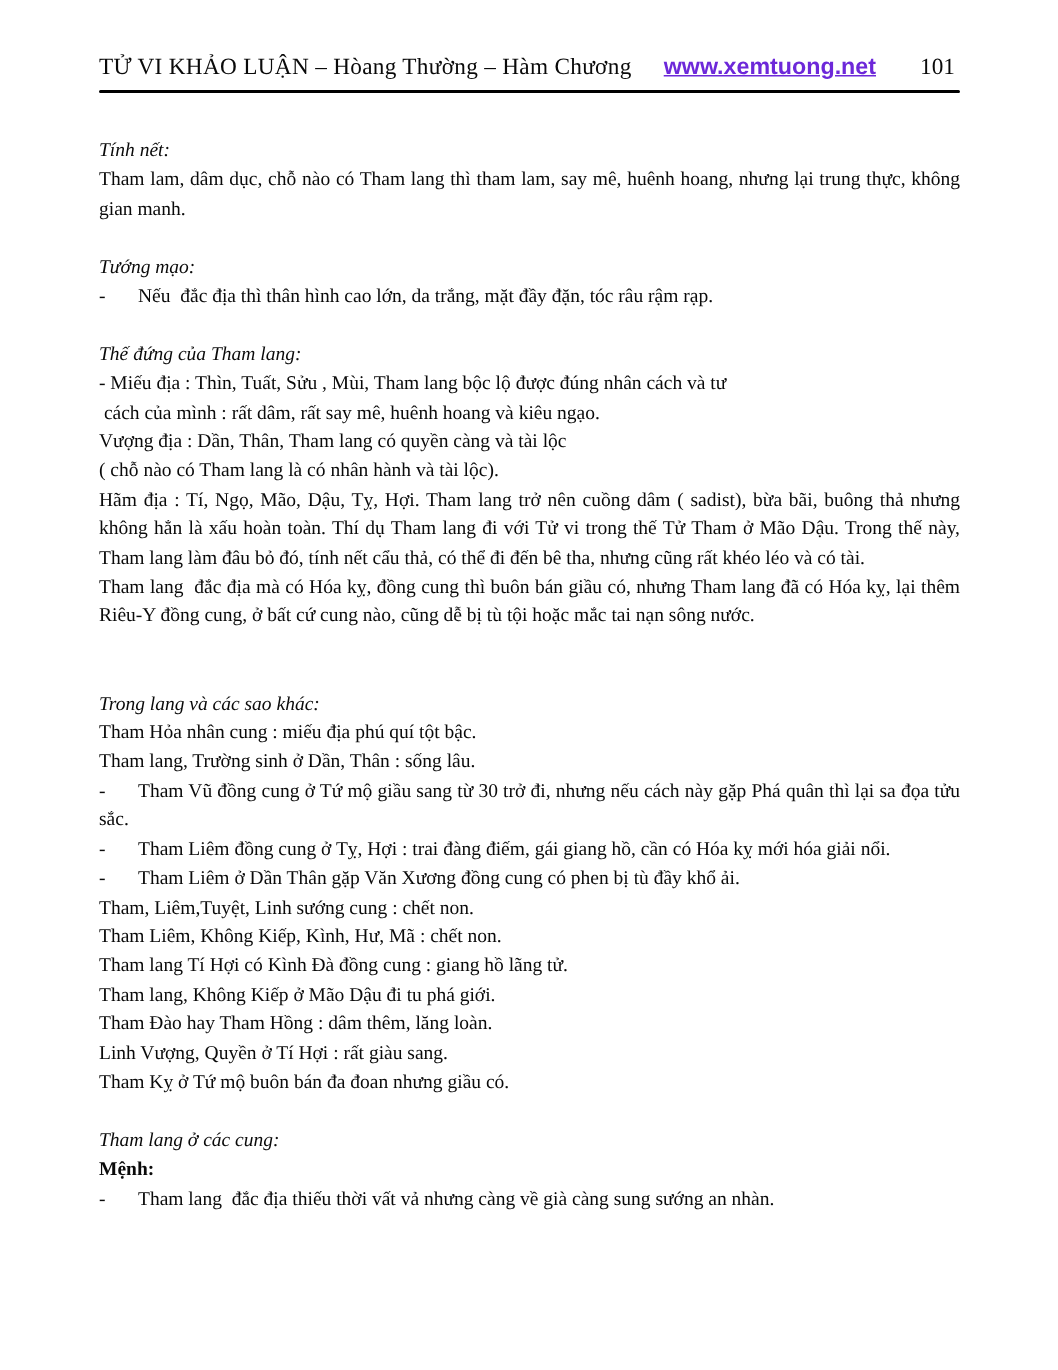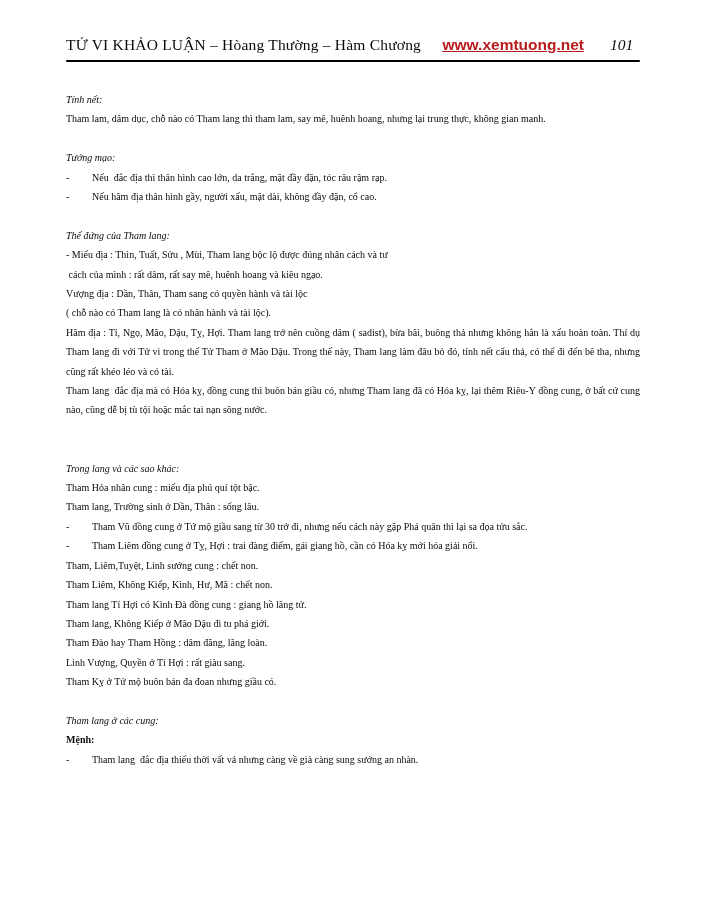--- a/index.html
+++ b/index.html
@@ -31,33 +31,32 @@
   }
   .header-link {
     font-family: "Liberation Sans", "DejaVu Sans", sans-serif;
     font-weight: bold;
     text-decoration: underline;
     margin-right: 26px;
     cursor: pointer;
   }
   .header-page {
     width: 30px;
-    text-align: left;
-    font-style: italic;
+    text-align: center;
   }
   .header-rule {
     margin-top: 6px;
     border: 0;
     border-top: 2px solid #000000;
     height: 0;
   }
   
   .doc-body {
     margin-top: 28px;
-    font-size: 10px;
+    font-size: 13px;
     line-height: 19.4px;
   }
   .doc-body p { white-space: pre-wrap; }
   p.para  { text-align: justify; }
   p.heading {
     font-style: italic;
   }
   p.subheading {
     font-weight: bold;
   }
@@ -67,52 +66,52 @@
     width: 26px;
   }
   div.spacer { height: 19.4px; }
 </style>
 </head>
 <body>
 
 <div class="page">
   <div class="header">
     <span class="header-title">TỬ VI KHẢO LUẬN – Hòang Thường – Hàm Chương</span>
-    <a class="header-link" style="color: #b91c1c;">www.xemtuong.net</a>
+    <a class="header-link" style="color: #6d28d9;">www.xemtuong.net</a>
     <span class="header-page">101</span>
   </div>
   <hr class="header-rule">
 
   <div class="doc-body">
       <p class="heading">Tính nết:</p>
       <p class="para">Tham lam, dâm dục, chỗ nào có Tham lang thì tham lam, say mê, huênh hoang, nhưng lại trung thực, không gian manh.</p>
       <div class="spacer"></div>
       <p class="heading">Tướng mạo:</p>
       <p class="bullet"><span class="dash">-</span><span>Nếu  đắc địa thì thân hình cao lớn, da trắng, mặt đầy đặn, tóc râu rậm rạp.</span></p>
-      <p class="bullet"><span class="dash">-</span><span>Nếu hãm địa thân hình gầy, người xấu, mặt dài, không đầy đặn, cổ cao.</span></p>
       <div class="spacer"></div>
       <p class="heading">Thế đứng của Tham lang:</p>
       <p class="line">- Miếu địa : Thìn, Tuất, Sửu , Mùi, Tham lang bộc lộ được đúng nhân cách và tư</p>
       <p class="line"> cách của mình : rất dâm, rất say mê, huênh hoang và kiêu ngạo.</p>
-      <p class="line">Vượng địa : Dần, Thân, Tham sang có quyền hành và tài lộc</p>
+      <p class="line">Vượng địa : Dần, Thân, Tham lang có quyền càng và tài lộc</p>
       <p class="line">( chỗ nào có Tham lang là có nhân hành và tài lộc).</p>
       <p class="para">Hãm địa : Tí, Ngọ, Mão, Dậu, Tỵ, Hợi. Tham lang trở nên cuồng dâm ( sadist), bừa bãi, buông thả nhưng không hẳn là xấu hoàn toàn. Thí dụ Tham lang đi với Tử vi trong thế Tử Tham ở Mão Dậu. Trong thế này, Tham lang làm đâu bỏ đó, tính nết cẩu thả, có thể đi đến bê tha, nhưng cũng rất khéo léo và có tài.</p>
       <p class="para">Tham lang  đắc địa mà có Hóa kỵ, đồng cung thì buôn bán giầu có, nhưng Tham lang đã có Hóa kỵ, lại thêm Riêu-Y đồng cung, ở bất cứ cung nào, cũng dễ bị tù tội hoặc mắc tai nạn sông nước.</p>
       <div class="spacer"></div>
       <div class="spacer"></div>
       <p class="heading">Trong lang và các sao khác:</p>
       <p class="line">Tham Hỏa nhân cung : miếu địa phú quí tột bậc.</p>
       <p class="line">Tham lang, Trường sinh ở Dần, Thân : sống lâu.</p>
       <p class="bullet"><span class="dash">-</span><span>Tham Vũ đồng cung ở Tứ mộ giầu sang từ 30 trở đi, nhưng nếu cách này gặp Phá quân thì lại sa đọa tửu sắc.</span></p>
       <p class="bullet"><span class="dash">-</span><span>Tham Liêm đồng cung ở Tỵ, Hợi : trai đàng điếm, gái giang hồ, cần có Hóa kỵ mới hóa giải nổi.</span></p>
+      <p class="bullet"><span class="dash">-</span><span>Tham Liêm ở Dần Thân gặp Văn Xương đồng cung có phen bị tù đầy khổ ải.</span></p>
       <p class="line">Tham, Liêm,Tuyệt, Linh sướng cung : chết non.</p>
       <p class="line">Tham Liêm, Không Kiếp, Kình, Hư, Mã : chết non.</p>
       <p class="line">Tham lang Tí Hợi có Kình Đà đồng cung : giang hồ lãng tử.</p>
       <p class="line">Tham lang, Không Kiếp ở Mão Dậu đi tu phá giới.</p>
-      <p class="line">Tham Đào hay Tham Hồng : dâm đãng, lăng loàn.</p>
+      <p class="line">Tham Đào hay Tham Hồng : dâm thêm, lăng loàn.</p>
       <p class="line">Linh Vượng, Quyền ở Tí Hợi : rất giàu sang.</p>
       <p class="line">Tham Kỵ ở Tứ mộ buôn bán đa đoan nhưng giầu có.</p>
       <div class="spacer"></div>
       <p class="heading">Tham lang ở các cung:</p>
       <p class="subheading">Mệnh:</p>
       <p class="bullet"><span class="dash">-</span><span>Tham lang  đắc địa thiếu thời vất vả nhưng càng về già càng sung sướng an nhàn.</span></p>
     </div>
 </div>
 
 </body></html>

